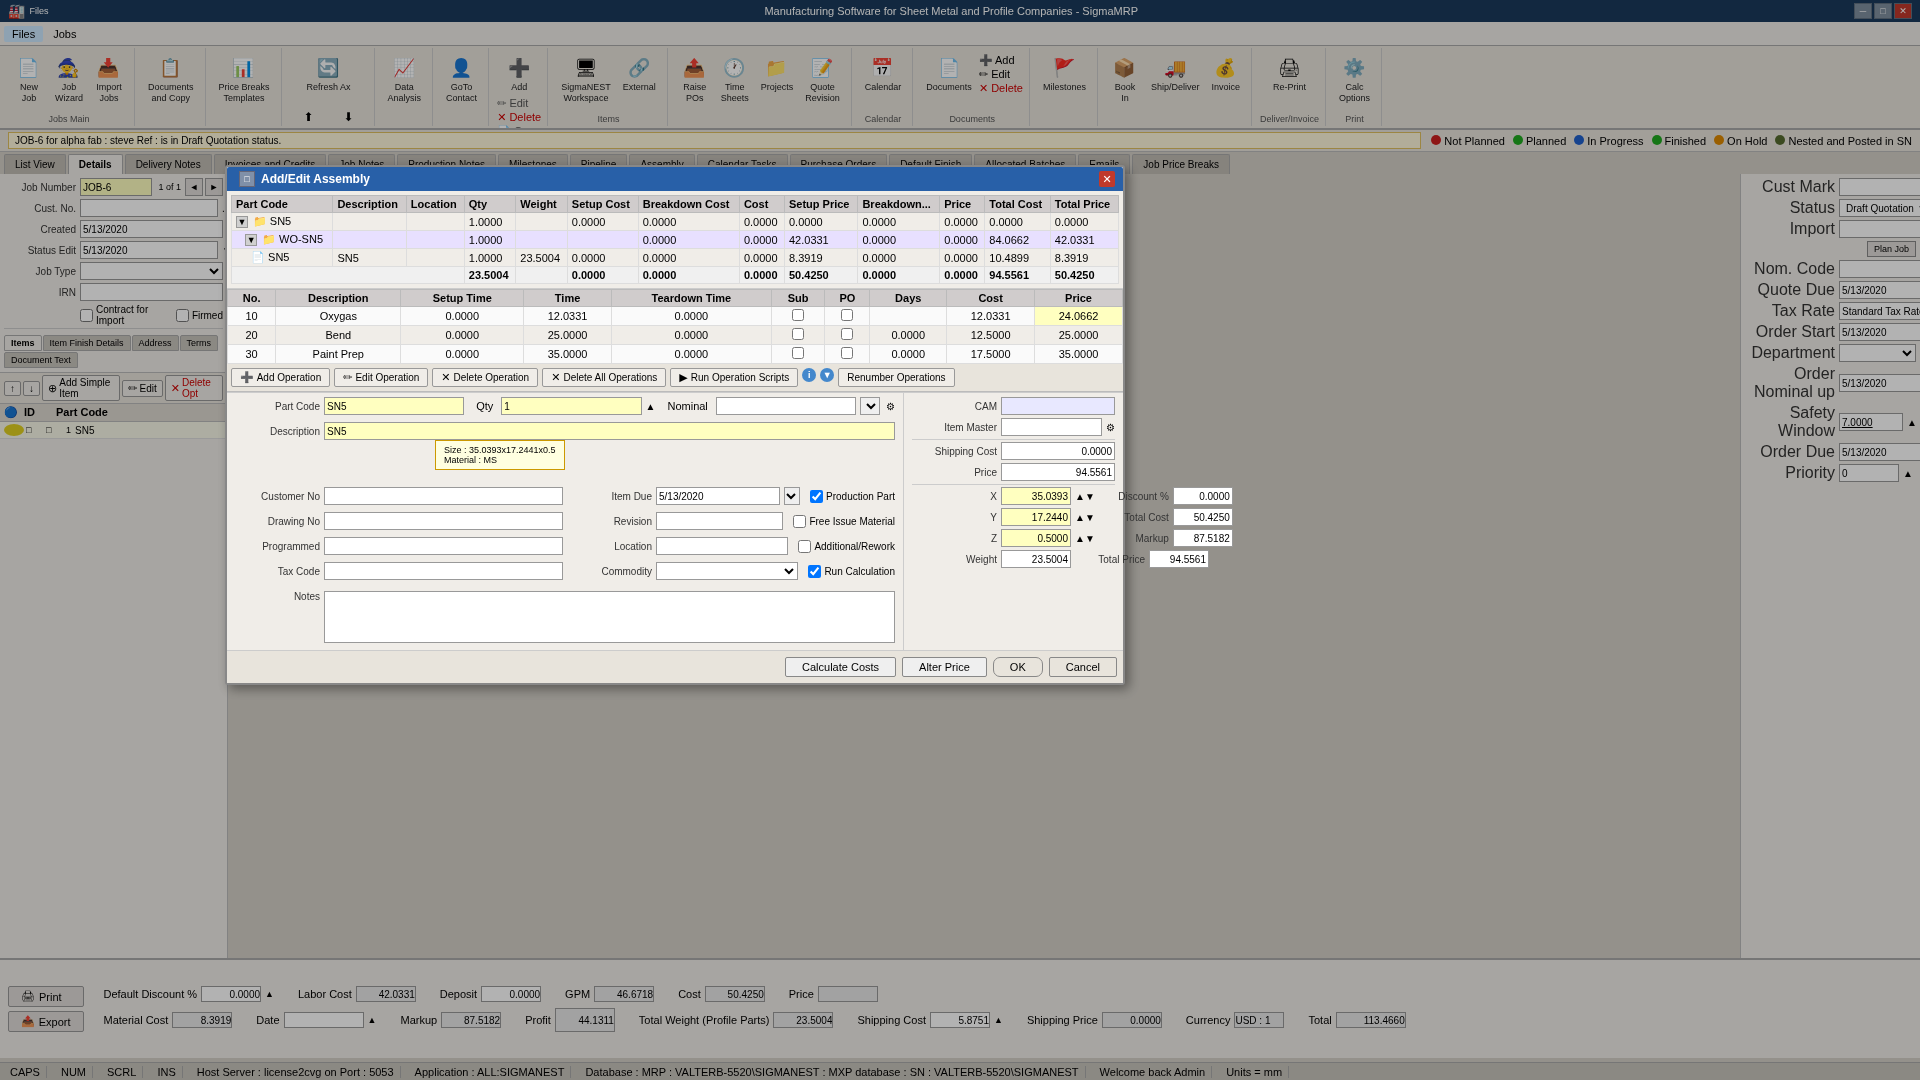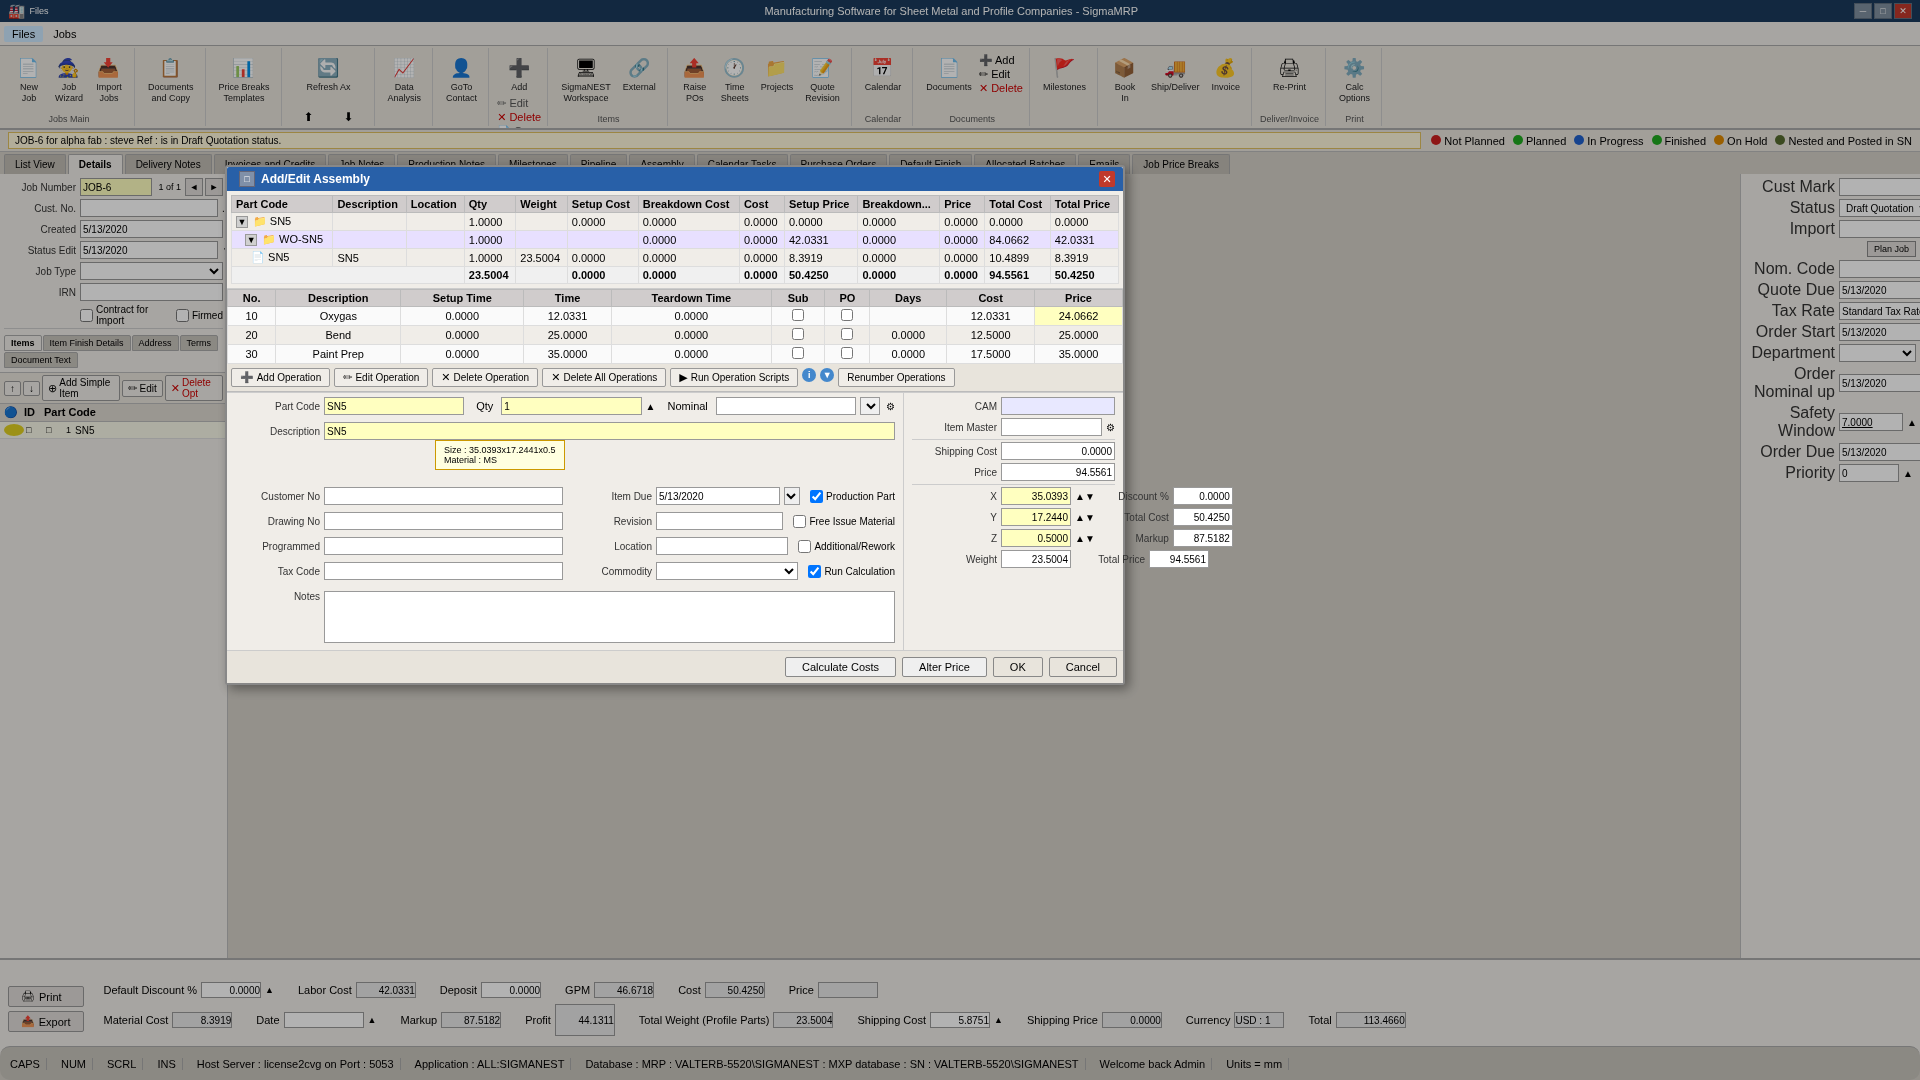--- a/index.html
+++ b/index.html
@@ -74,27 +74,27 @@
     .ops-toolbar { display: flex; gap: 4px; padding: 4px; background: #e8e4dc; border-bottom: 1px solid #bbb; }
     .ops-btn { padding: 2px 8px; border: 1px solid #999; background: #f0ede8; cursor: pointer; font-size: 10px; border-radius: 2px; display: flex; align-items: center; gap: 3px; }
     .part-row { display: flex; align-items: center; gap: 4px; margin-bottom: 3px; }
     .part-label { width: 85px; text-align: right; font-size: 10px; color: #333; flex-shrink: 0; }
     .part-input { flex: 1; height: 18px; border: 1px solid #999; background: white; padding: 0 2px; font-size: 10px; min-width: 80px; }
     .part-input.yellow { background: #ffffc0; }
     .part-checkbox-label { display: flex; align-items: center; gap: 3px; font-size: 10px; }
     .bottom-btn { padding: 3px 12px; border: 1px solid #999; background: #e0dcd8; cursor: pointer; font-size: 11px; border-radius: 2px; display: flex; align-items: center; gap: 4px; }
 
     
-    .status-footer { background: #c8c4bc; border-top: 1px solid #aaa; height: 34px; display: flex; align-items: center; padding: 0 4px; gap: 8px; font-size: 9px; border-radius: 10px; }
+    .status-footer { background: #c8c4bc; border-top: 1px solid #aaa; height: 18px; display: flex; align-items: center; padding: 0 4px; gap: 8px; font-size: 9px; }
     .status-segment { border-right: 1px solid #aaa; padding: 0 6px; }
 
     
     .modal-footer { display: flex; justify-content: flex-end; gap: 6px; padding: 6px; background: #e8e4dc; border-top: 1px solid #ccc; }
     .modal-footer-btn { padding: 3px 16px; border: 1px solid #888; font-size: 11px; cursor: pointer; border-radius: 2px; }
-    .btn-ok { background: #e8e4dc; }
+    .btn-ok { background: #e8e4dc; border-radius: 7px; }
     .btn-cancel { background: #e8e4dc; }
 
     
     .notes-area { width: 100%; height: 52px; border: 1px solid #999; background: white; font-size: 10px; resize: none; padding: 2px; }
 
     
     .info-circle { width: 14px; height: 14px; background: #4488cc; color: white; border-radius: 50%; display: inline-flex; align-items: center; justify-content: center; font-size: 9px; font-weight: bold; cursor: pointer; }
 
     .arrow-nav { display: flex; gap: 2px; }
     .nav-btn { width: 18px; height: 18px; border: 1px solid #999; background: #e0dcd8; display: flex; align-items: center; justify-content: center; font-size: 9px; cursor: pointer; }
@@ -403,21 +403,21 @@
       <div class="items-btn">
         <span>✏</span> Edit
       </div>
       <div class="items-btn" style="color:#c00;">
         <span>✕</span> Delete Opt
       </div>
     </div>
 
     <div style="display:flex;background:#ddd8d0;border-bottom:1px solid #bbb;padding:2px 4px;font-size:9px;font-weight:bold;">
       <span style="width:20px;">🔵</span>
-      <span style="width:20px;">ID</span>
+      <span style="width:32px;">ID</span>
       <span style="flex:1;">Part Code</span>
     </div>
 
     <div style="display:flex;align-items:center;background:#f8f8e8;border-bottom:1px solid #ddd;padding:2px 4px;">
       <span style="width:20px;height:12px;background:#e0d020;border-radius:50%;display:inline-block;margin-right:2px;"></span>
       <span style="width:20px;font-size:9px;">□</span>
       <span style="width:20px;font-size:9px;">□</span>
       <span style="font-size:9px;">1</span>
       <span style="margin-left:4px;font-size:10px;">SN5</span>
     </div>
@@ -874,21 +874,21 @@
     <br>
     <div style="display:flex;gap:4px;align-items:center;width:100%;flex-wrap:wrap;margin-top:2px;">
       <span>Material Cost</span>
       <input style="width: 60px; height: 16px; border: 1px solid rgb(153, 153, 153); font-size: 10px; text-align: right; background: rgb(232, 232, 232);" value="8.3919" readonly="">
       <span style="margin-left:20px;">Date</span>
       <input style="width: 80px; height: 16px; border: 1px solid rgb(153, 153, 153); font-size: 10px;" value="">
       <span style="font-size:9px;cursor:pointer;">▲</span>
       <span style="margin-left:20px;">Markup</span>
       <input style="width: 60px; height: 16px; border: 1px solid rgb(153, 153, 153); font-size: 10px; text-align: right; background: rgb(232, 232, 232);" value="87.5182" readonly="">
       <span style="margin-left:20px;">Profit</span>
-      <input style="width: 60px; height: 32px; border: 1px solid rgb(153, 153, 153); font-size: 10px; text-align: right; background: rgb(232, 232, 232);" value="44.1311" readonly="">
+      <input style="width: 60px; height: 24px; border: 1px solid rgb(153, 153, 153); font-size: 10px; text-align: right; background: rgb(232, 232, 232);" value="44.1311" readonly="">
       <span style="margin-left:20px;">Total Weight (Profile Parts)</span>
       <input style="width: 60px; height: 16px; border: 1px solid rgb(153, 153, 153); font-size: 10px; text-align: right; background: rgb(232, 232, 232);" value="23.5004" readonly="">
       <span style="margin-left:20px;">Shipping Cost</span>
       <input style="width: 60px; height: 16px; border: 1px solid rgb(153, 153, 153); font-size: 10px; text-align: right;" value="5.8751">
       <span style="font-size:9px;cursor:pointer;">▲</span>
       <span style="margin-left:20px;">Shipping Price</span>
       <input style="width: 60px; height: 16px; border: 1px solid rgb(153, 153, 153); font-size: 10px; text-align: right; background: rgb(232, 232, 232);" value="0.0000" readonly="">
       <span style="margin-left:20px;">Currency</span>
       <input style="width: 50px; height: 16px; border: 1px solid rgb(153, 153, 153); font-size: 10px; background: rgb(232, 232, 232);" value="USD : 1" readonly="">
       <span style="margin-left:20px;">Total</span>

